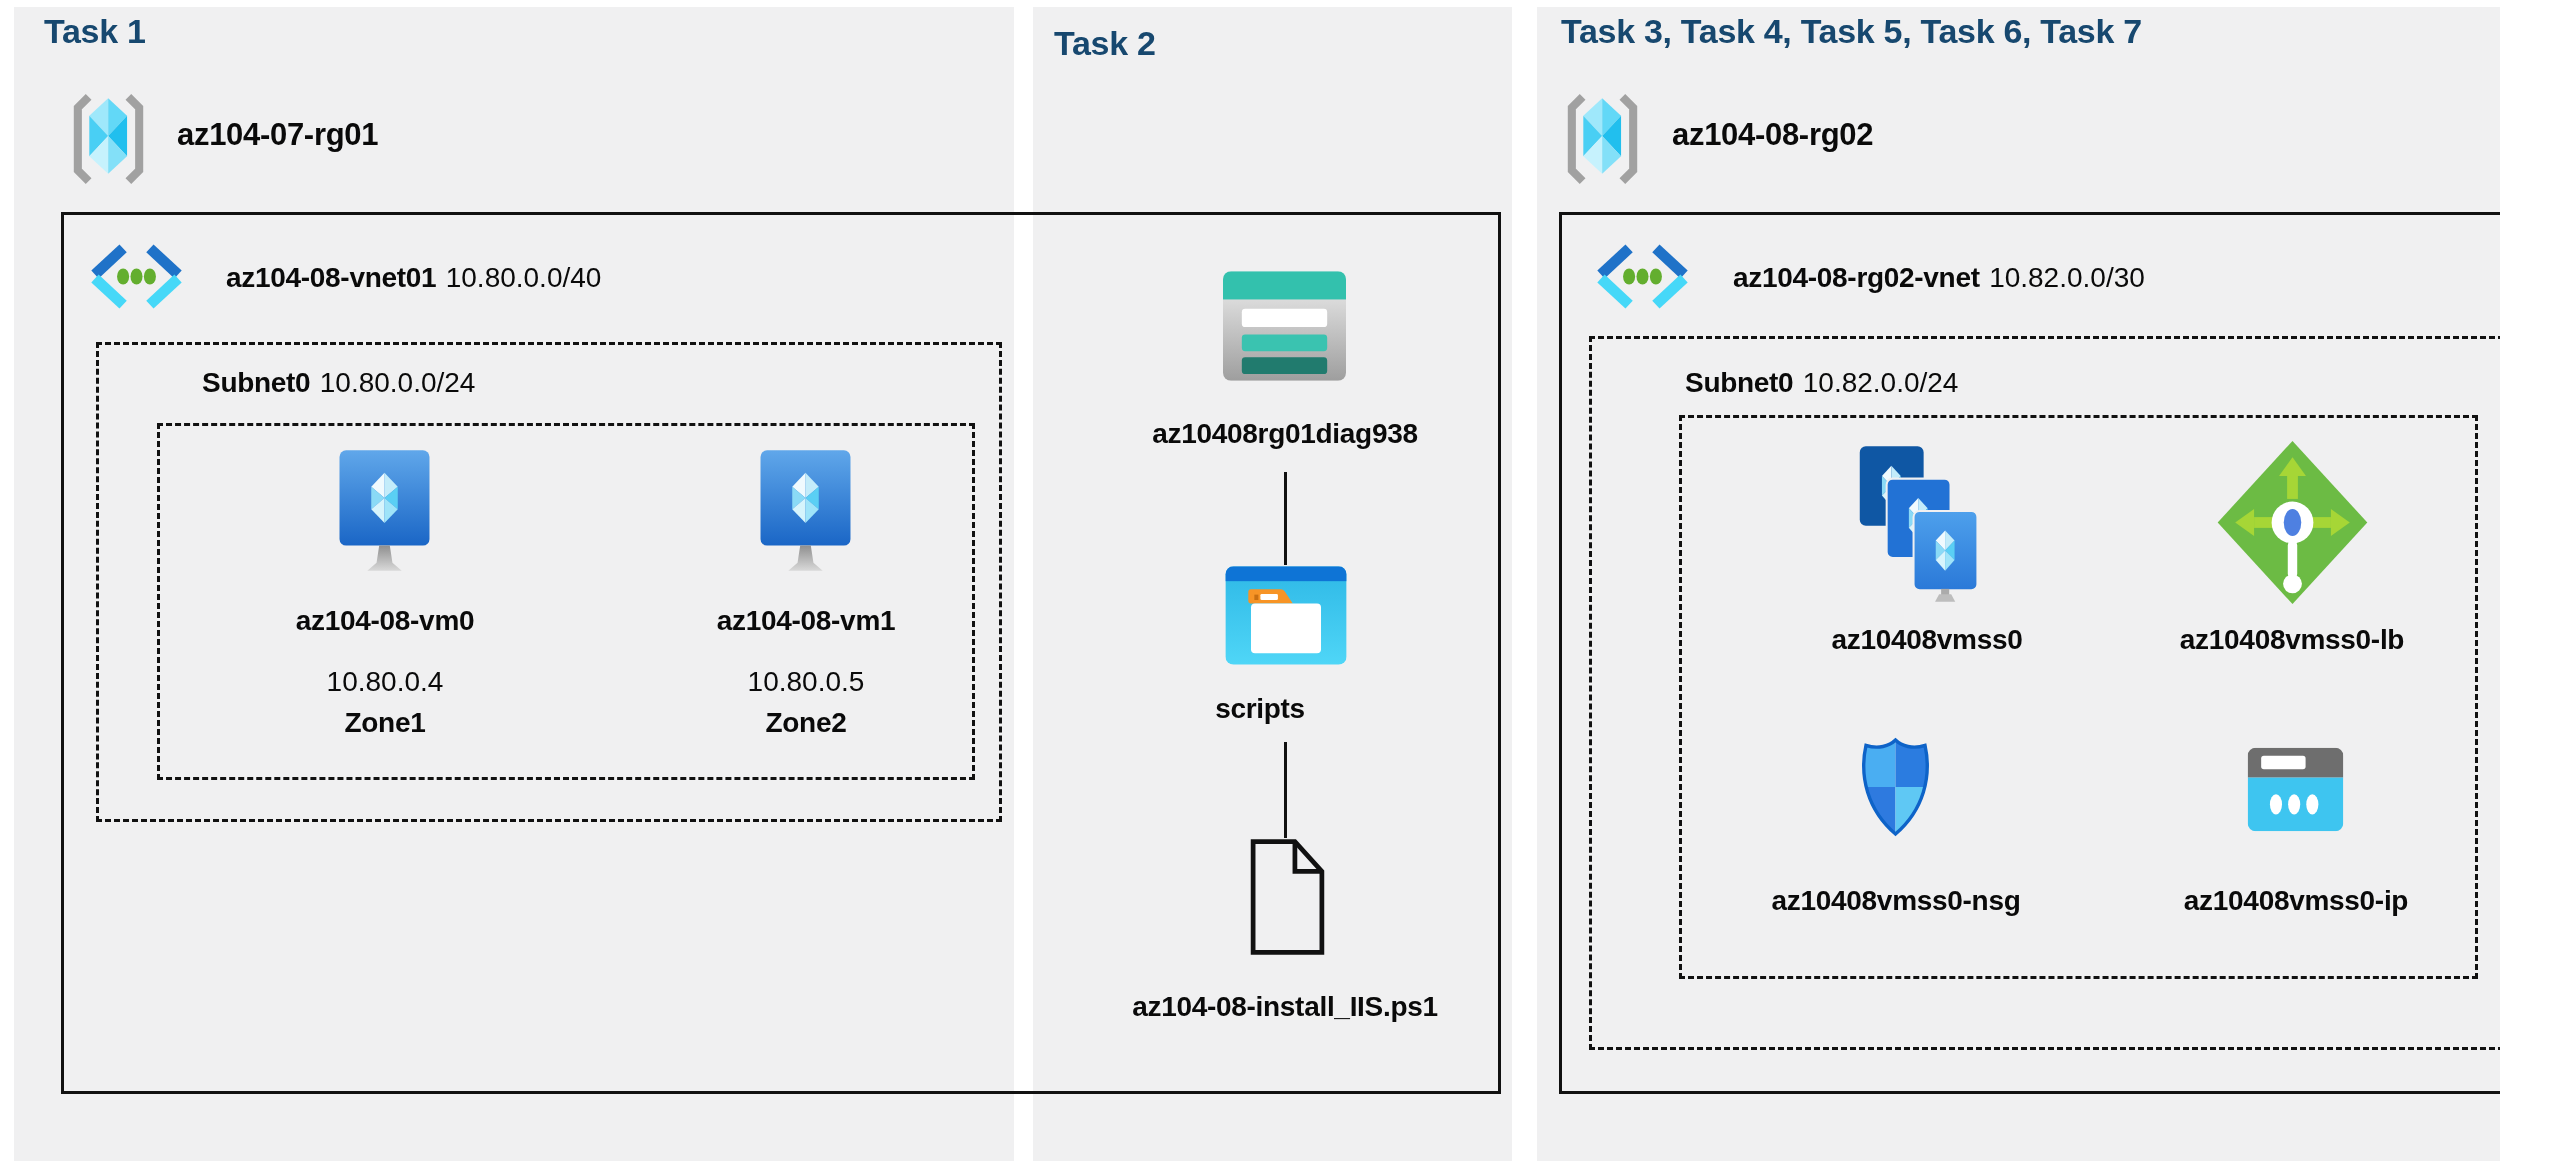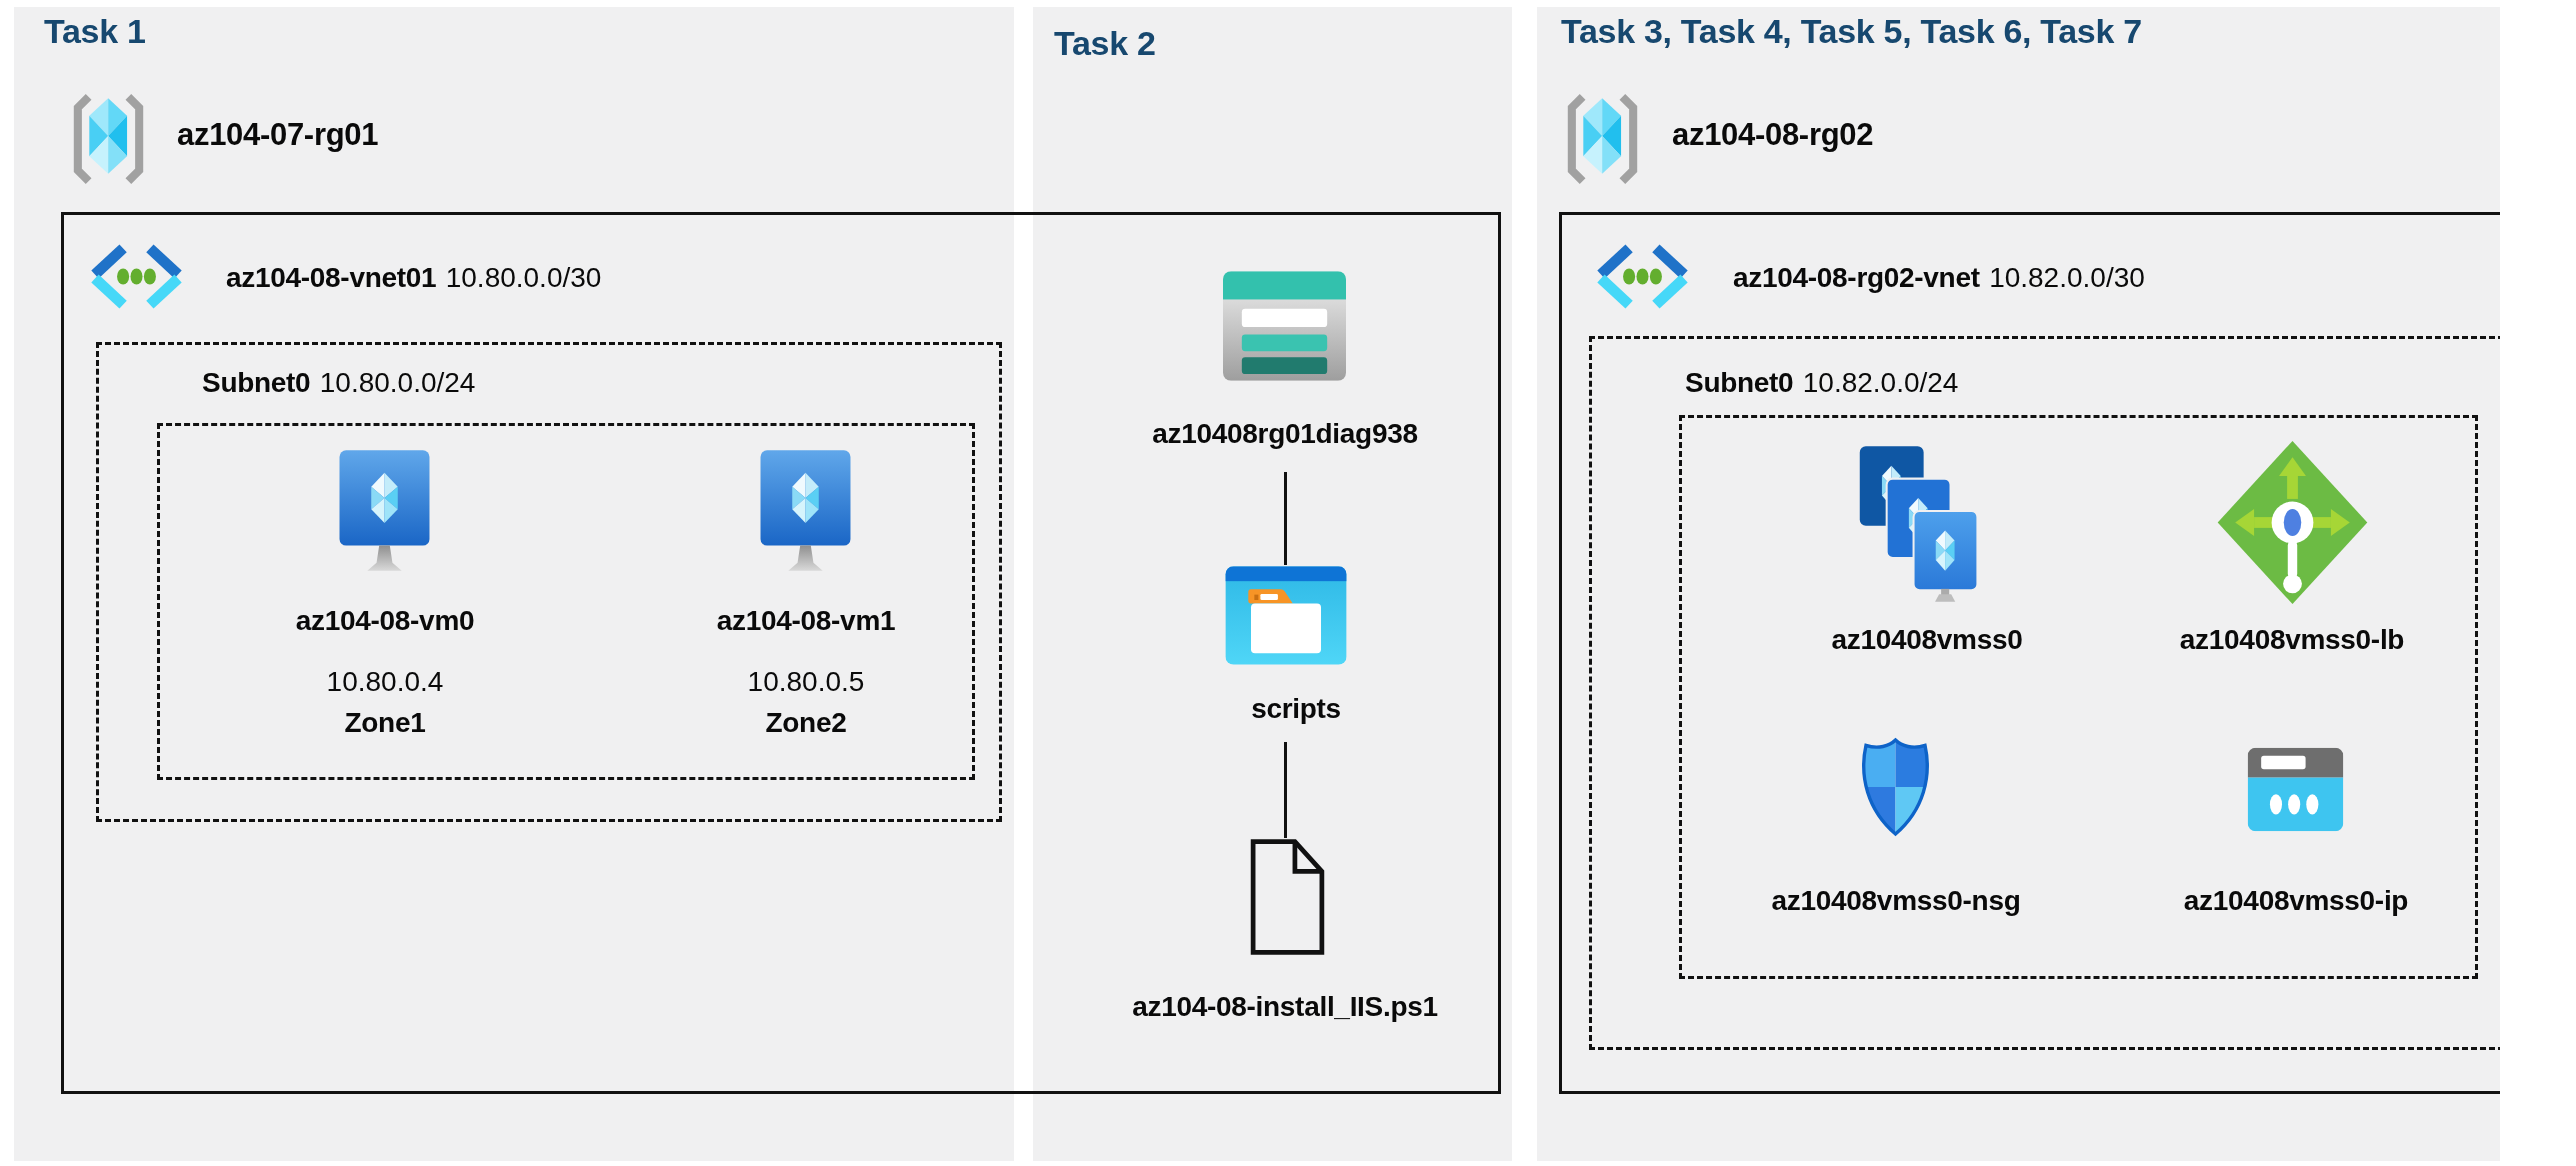--- a/index.html
+++ b/index.html
@@ -49,21 +49,21 @@
   <svg class="icon" style="left:86px;top:243px" width="101" height="67" viewBox="0 0 150 100">
     <line x1="55" y1="8" x2="13" y2="47" stroke="#1F72C8" stroke-width="16"></line>
     <line x1="13" y1="53" x2="55" y2="92" stroke="#46D8F8" stroke-width="16"></line>
     <line x1="95" y1="8" x2="137" y2="47" stroke="#1F72C8" stroke-width="16"></line>
     <line x1="137" y1="53" x2="95" y2="92" stroke="#46D8F8" stroke-width="16"></line>
     <ellipse cx="55" cy="50" rx="9" ry="12" fill="#63AE2F"></ellipse>
     <ellipse cx="75" cy="50" rx="9" ry="12" fill="#63AE2F"></ellipse>
     <ellipse cx="95" cy="50" rx="9" ry="12" fill="#63AE2F"></ellipse>
   </svg>
   <div class="lbl" style="left:226px;top:262px">
-    <span class="b">az104-08-vnet01</span><span class="r">10.80.0.0/30</span>
+    <span class="b">az104-08-vnet01</span><span class="r">10.80.0.0/40</span>
   </div>
 
   <div class="dash-box" style="left:96px;top:342px;width:900px;height:474px"></div>
   <div class="lbl" style="left:202px;top:367px">
     <span class="b">Subnet0</span><span class="r">10.80.0.0/24</span>
   </div>
 
   <div class="dash-box" style="left:157px;top:423px;width:812px;height:351px"></div>
 
   <svg class="icon" style="left:338px;top:449px" width="93" height="129" viewBox="0 0 140 195">
@@ -140,21 +140,21 @@
     </defs>
     <g clip-path="url(#scc)">
       <rect x="2" y="2" width="180" height="146" fill="url(#scb)"></rect>
       <rect x="2" y="2" width="180" height="22" fill="#0E74D6"></rect>
     </g>
     <path d="M44,36 h40 q4,0 6,3 l12,18 h-62 q-4,0 -4,-4 v-13 q0,-4 4,-4 z" fill="#F79426"></path>
     <rect x="45" y="44" width="6" height="8" fill="#C96F12"></rect>
     <rect x="54" y="43" width="26" height="9" rx="2" fill="#FFFFFF"></rect>
     <rect x="40" y="57" width="104" height="74" rx="6" fill="#FFFFFF"></rect>
   </svg>
-  <div class="lbl b c" style="left:1296px;top:693px">scripts</div>
+  <div class="lbl b c" style="left:1260px;top:693px">scripts</div>
 
   <div class="vline" style="left:1284px;top:742px;height:96px"></div>
 
   <svg class="icon" style="left:1247px;top:837px" width="81" height="120" viewBox="0 0 120 178">
     <path d="M9,7 H71 L111,51 V171 H9 Z" fill="#F0F0F1" stroke="#111111" stroke-width="7" stroke-linejoin="miter"></path>
     <path d="M71,7 V51 H111" fill="none" stroke="#111111" stroke-width="7"></path>
   </svg>
   <div class="lbl b c" style="left:1285px;top:991px">az104-08-install_IIS.ps1</div>
 
   <div class="title" style="left:1561px;top:12px">Task 3, Task 4, Task 5, Task 6, Task 7</div>

